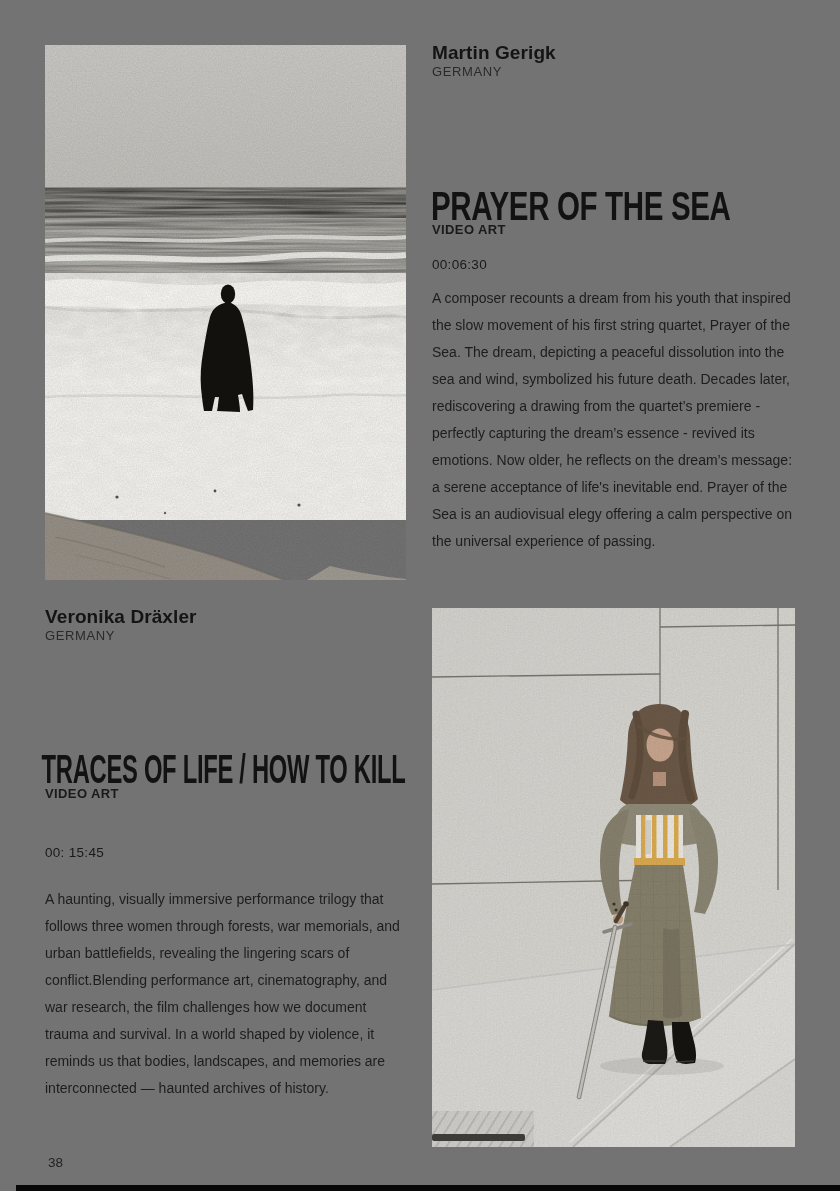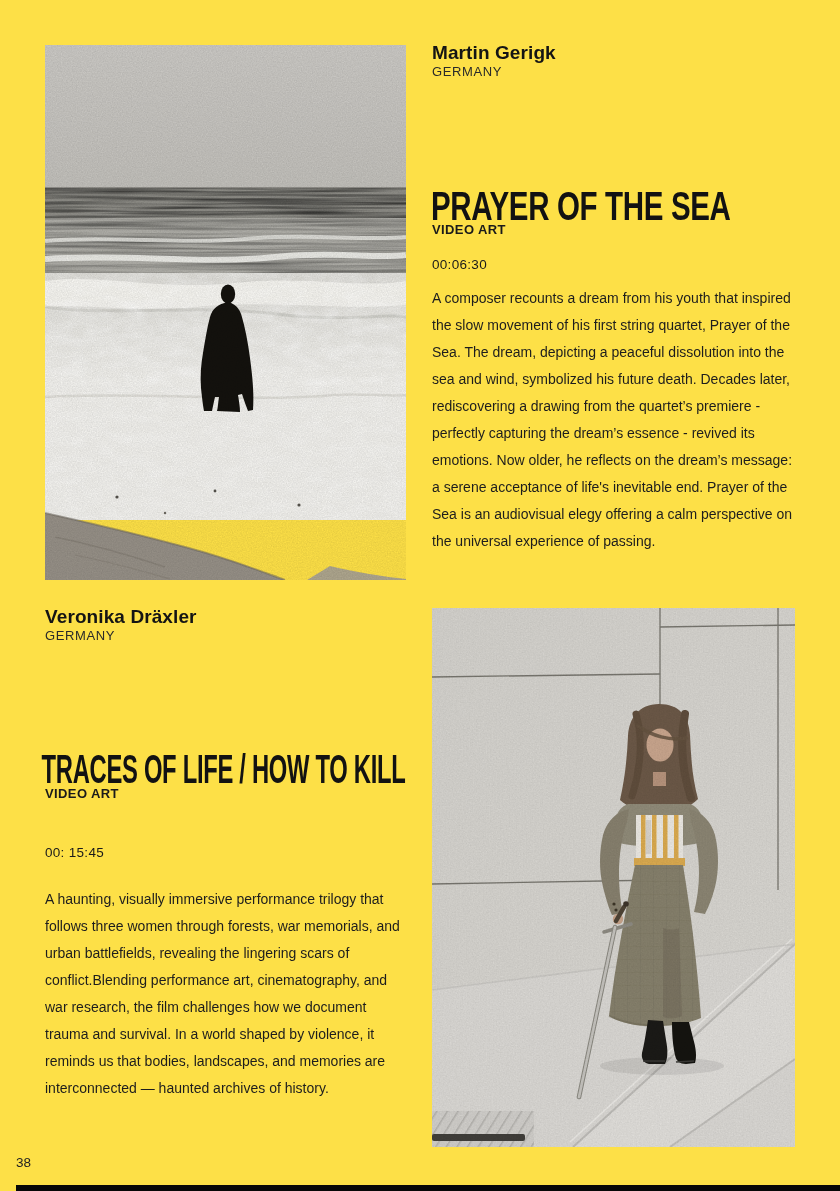--- a/index.html
+++ b/index.html
@@ -1,33 +1,33 @@
 <!DOCTYPE html>
 <html><head>
 <meta charset="utf-8">
 <style>
   html,body{margin:0;padding:0;background:#ffffff;}
   .page{
-    position:relative;width:840px;height:1191px;background:#fde047;overflow:hidden;
+    position:relative;width:840px;height:1191px;background:#737373;overflow:hidden;
     font-family:"Liberation Sans","DejaVu Sans",sans-serif;color:#1c1c1c;
   }
   .abs{position:absolute;}
   .artist-name{font-size:19px;font-weight:700;letter-spacing:.1px;color:#141414;}
   .artist-country{font-size:13px;font-weight:400;letter-spacing:.6px;color:#2a2a2a;margin-top:0;}
   .work-title{
     font-weight:700;font-size:41px;line-height:1;letter-spacing:-.5px;
     color:#121212;white-space:nowrap;
   }
   .t-left{transform:scaleX(.72);transform-origin:left top;}
   .t-right{transform:scaleX(.58);transform-origin:right top;}
   .work-category{font-size:13px;font-weight:700;letter-spacing:.4px;color:#1a1a1a;}
   .work-duration{font-size:13.5px;font-weight:400;letter-spacing:.3px;color:#1a1a1a;margin-top:5px;}
   .work-desc{font-size:14px;line-height:27px;letter-spacing:0;color:#1d1d1d;}
   .right-align{}
-  .page-number{font-size:13.5px;color:#222;}
+  .page-number{font-size:13.5px;color:#222;margin-left:32px;}
   .footer-rule{position:absolute;left:16px;right:0;bottom:0;height:6px;background:#070707;}
   .photo{display:block;}
 </style>
 </head>
 <body>
 
 <div class="page">
 
   <div class="abs" style="left:45px;top:45px;width:361px;height:535px;" aria-label="Black-and-white photograph of a lone figure in a long black coat standing in ocean surf, facing the horizon">
     <svg class="photo" width="361" height="535" viewBox="0 0 361 535" xmlns="http://www.w3.org/2000/svg">

